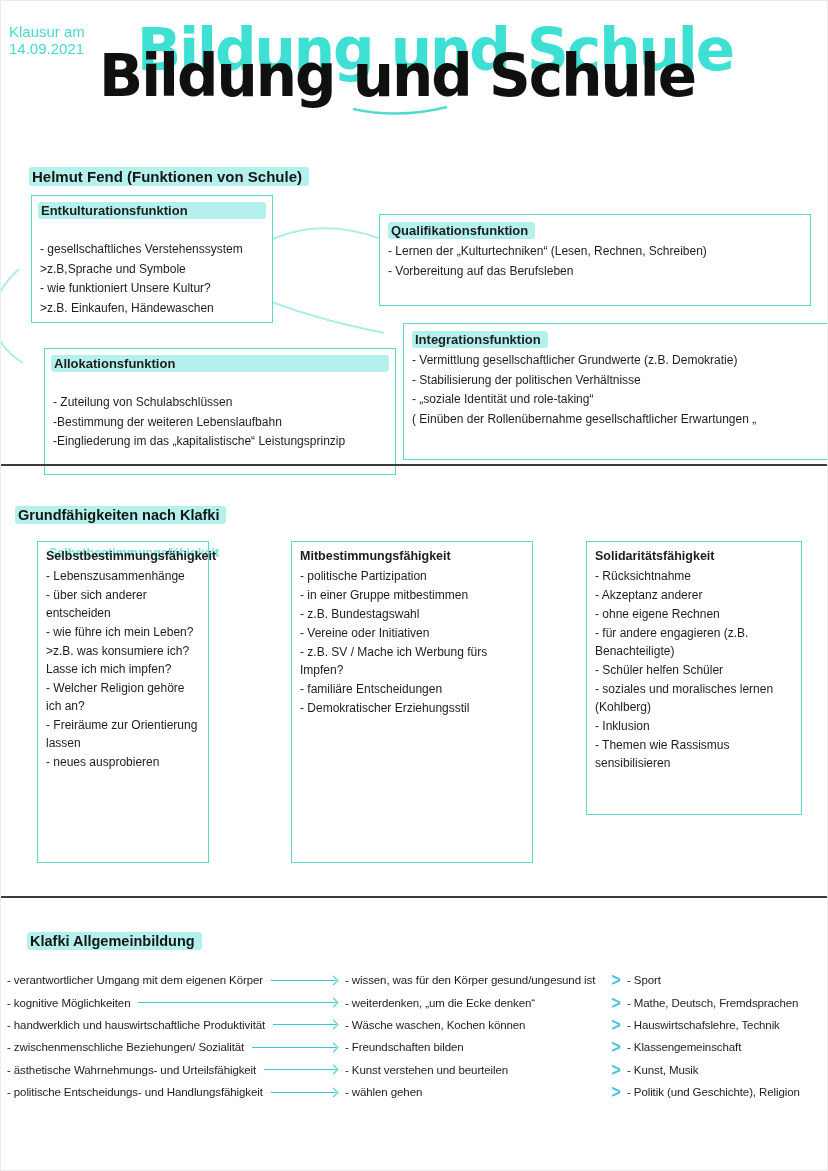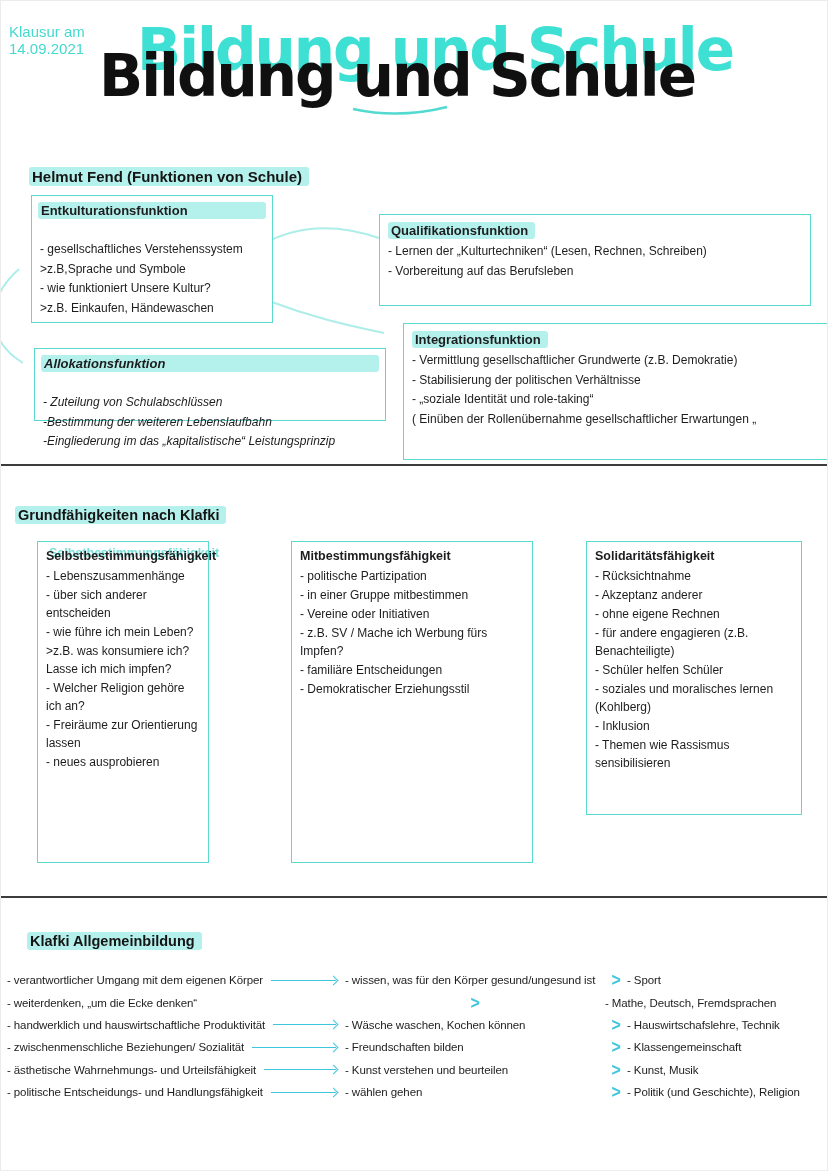--- a/index.html
+++ b/index.html
@@ -93,21 +93,21 @@
   <div class="box" style="left:402px;top:315px;width:441px;height:137px;margin-top:7px;">
     <div class="box-title"><span class="hl">Integrationsfunktion</span></div>
     <div class="box-lines">
         <div class="note-line">- Vermittlung gesellschaftlicher Grundwerte (z.B. Demokratie)</div>
         <div class="note-line">- Stabilisierung der politischen Verhältnisse</div>
         <div class="note-line">- „soziale Identität und role-taking“</div>
         <div class="note-line">( Einüben der Rollenübernahme gesellschaftlicher Erwartungen „</div>
       </div>
   </div>
 
-  <div class="box wide" style="left:33px;top:347px;width:352px;height:73px;font-style:italic;">
+  <div class="box wide" style="left:43px;top:347px;width:352px;height:127px;">
     <div class="box-title">
         <span class="hl">Allokationsfunktion</span>
       </div>
     <div class="box-lines">
         <div class="note-line">- Zuteilung von Schulabschlüssen</div>
         <div class="note-line">-Bestimmung der weiteren Lebenslaufbahn</div>
         <div class="note-line">-Eingliederung im das „kapitalistische“ Leistungsprinzip</div>
       </div>
   </div>
 
@@ -129,20 +129,21 @@
         <div class="note-line">- Freiräume zur Orientierung lassen</div>
         <div class="note-line">- neues ausprobieren</div>
       </div>
   </div>
 
   <div class="box k-box" style="left:290px;top:540px;width:242px;height:322px;">
     <div class="box-title" style="font-size:12.5px;"><span class="tmain">Mitbestimmungsfähigkeit</span></div>
     <div class="box-lines">
         <div class="note-line">- politische Partizipation</div>
         <div class="note-line">- in einer Gruppe mitbestimmen</div>
+        <div class="note-line">- z.B. Bundestagswahl</div>
         <div class="note-line">- Vereine oder Initiativen</div>
         <div class="note-line">- z.B. SV / Mache ich Werbung fürs Impfen?</div>
         <div class="note-line">- familiäre Entscheidungen</div>
         <div class="note-line">- Demokratischer Erziehungsstil</div>
       </div>
   </div>
 
   <div class="box k-box" style="left:585px;top:540px;width:216px;height:274px;">
     <div class="box-title" style="font-size:12.5px;"><span class="tmain">Solidaritätsfähigkeit</span></div>
     <div class="box-lines">
@@ -170,20 +171,27 @@
             <span class="shaft"></span>
             <span class="head"></span>
           </span>
       </div>
       <div class="ab-mid">- wissen, was für den Körper gesund/ungesund ist</div>
       <div class="ab-chev">&gt;</div>
       <div class="ab-right">- Sport</div>
     </div>
 
     <div class="ab-row">
+      <div class="ab-left">
+        <span class="ab-text">- kognitive Möglichkeiten</span>
+        <span class="arrow">
+            <span class="shaft"></span>
+            <span class="head"></span>
+          </span>
+      </div>
       <div class="ab-mid">- weiterdenken, „um die Ecke denken“</div>
       <div class="ab-chev">&gt;</div>
       <div class="ab-right">- Mathe, Deutsch, Fremdsprachen</div>
     </div>
 
     <div class="ab-row">
       <div class="ab-left">
         <span class="ab-text">- handwerklich und hauswirtschaftliche Produktivität</span>
         <span class="arrow">
             <span class="shaft"></span>

